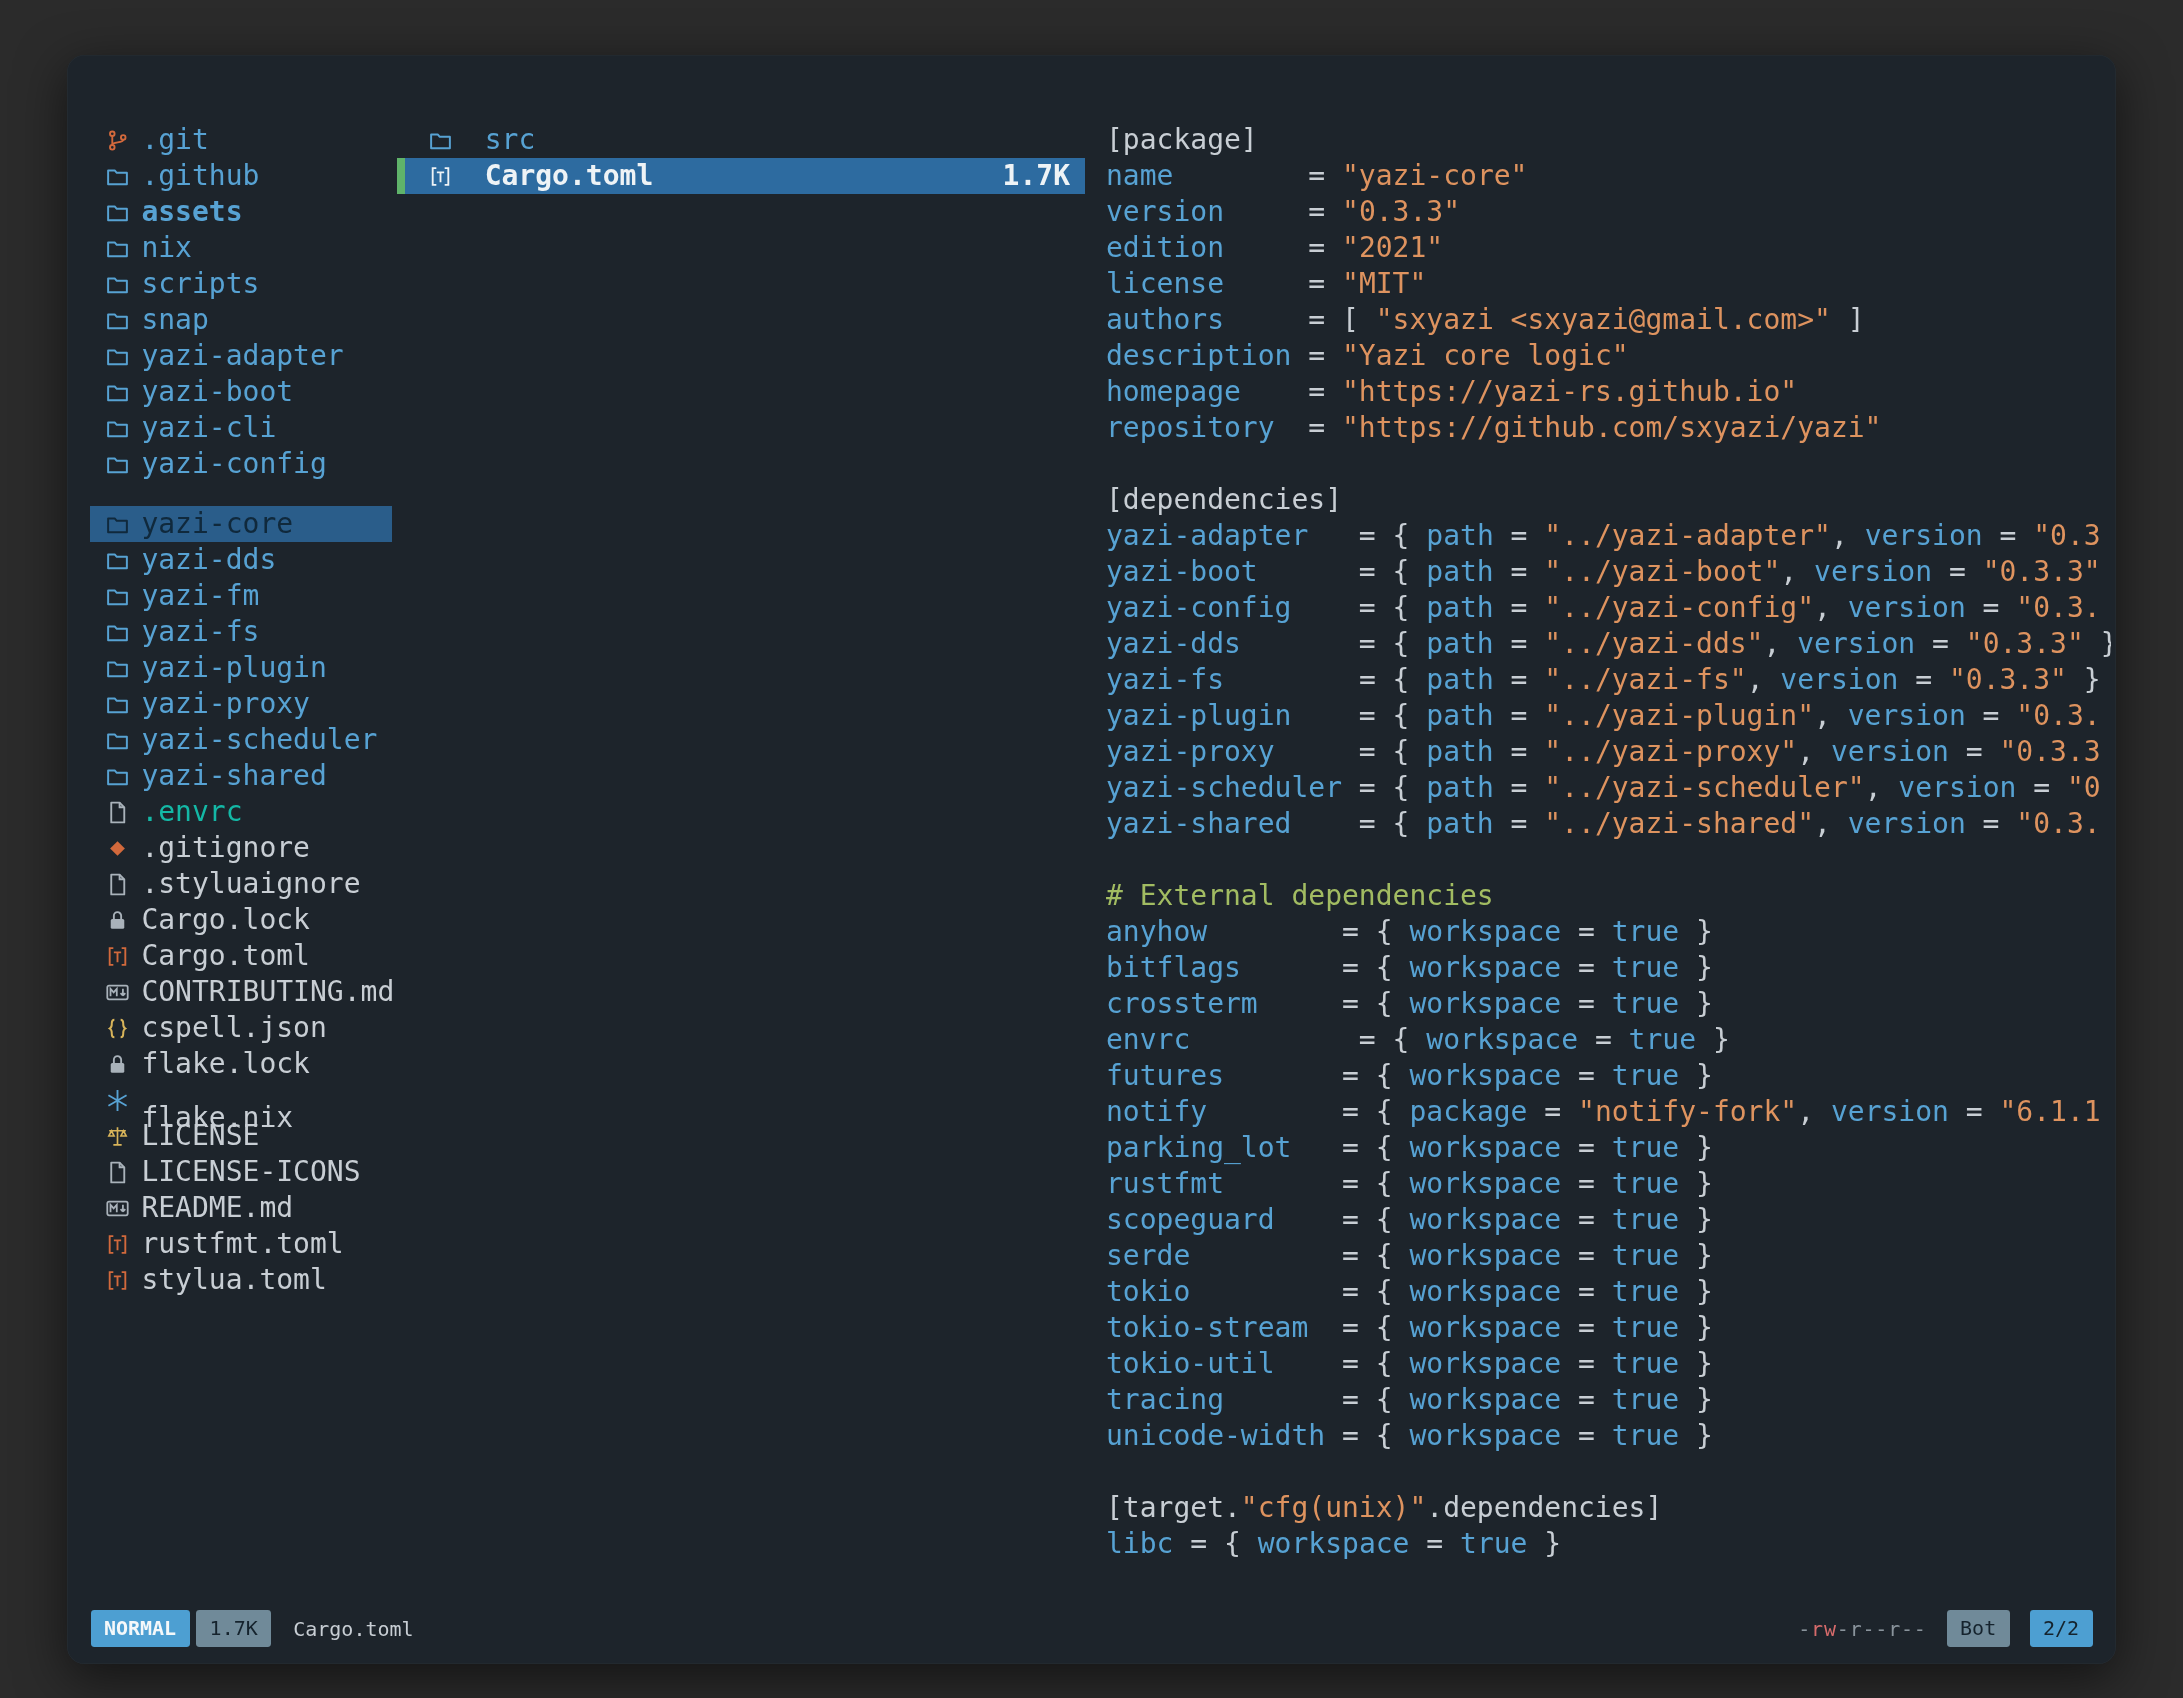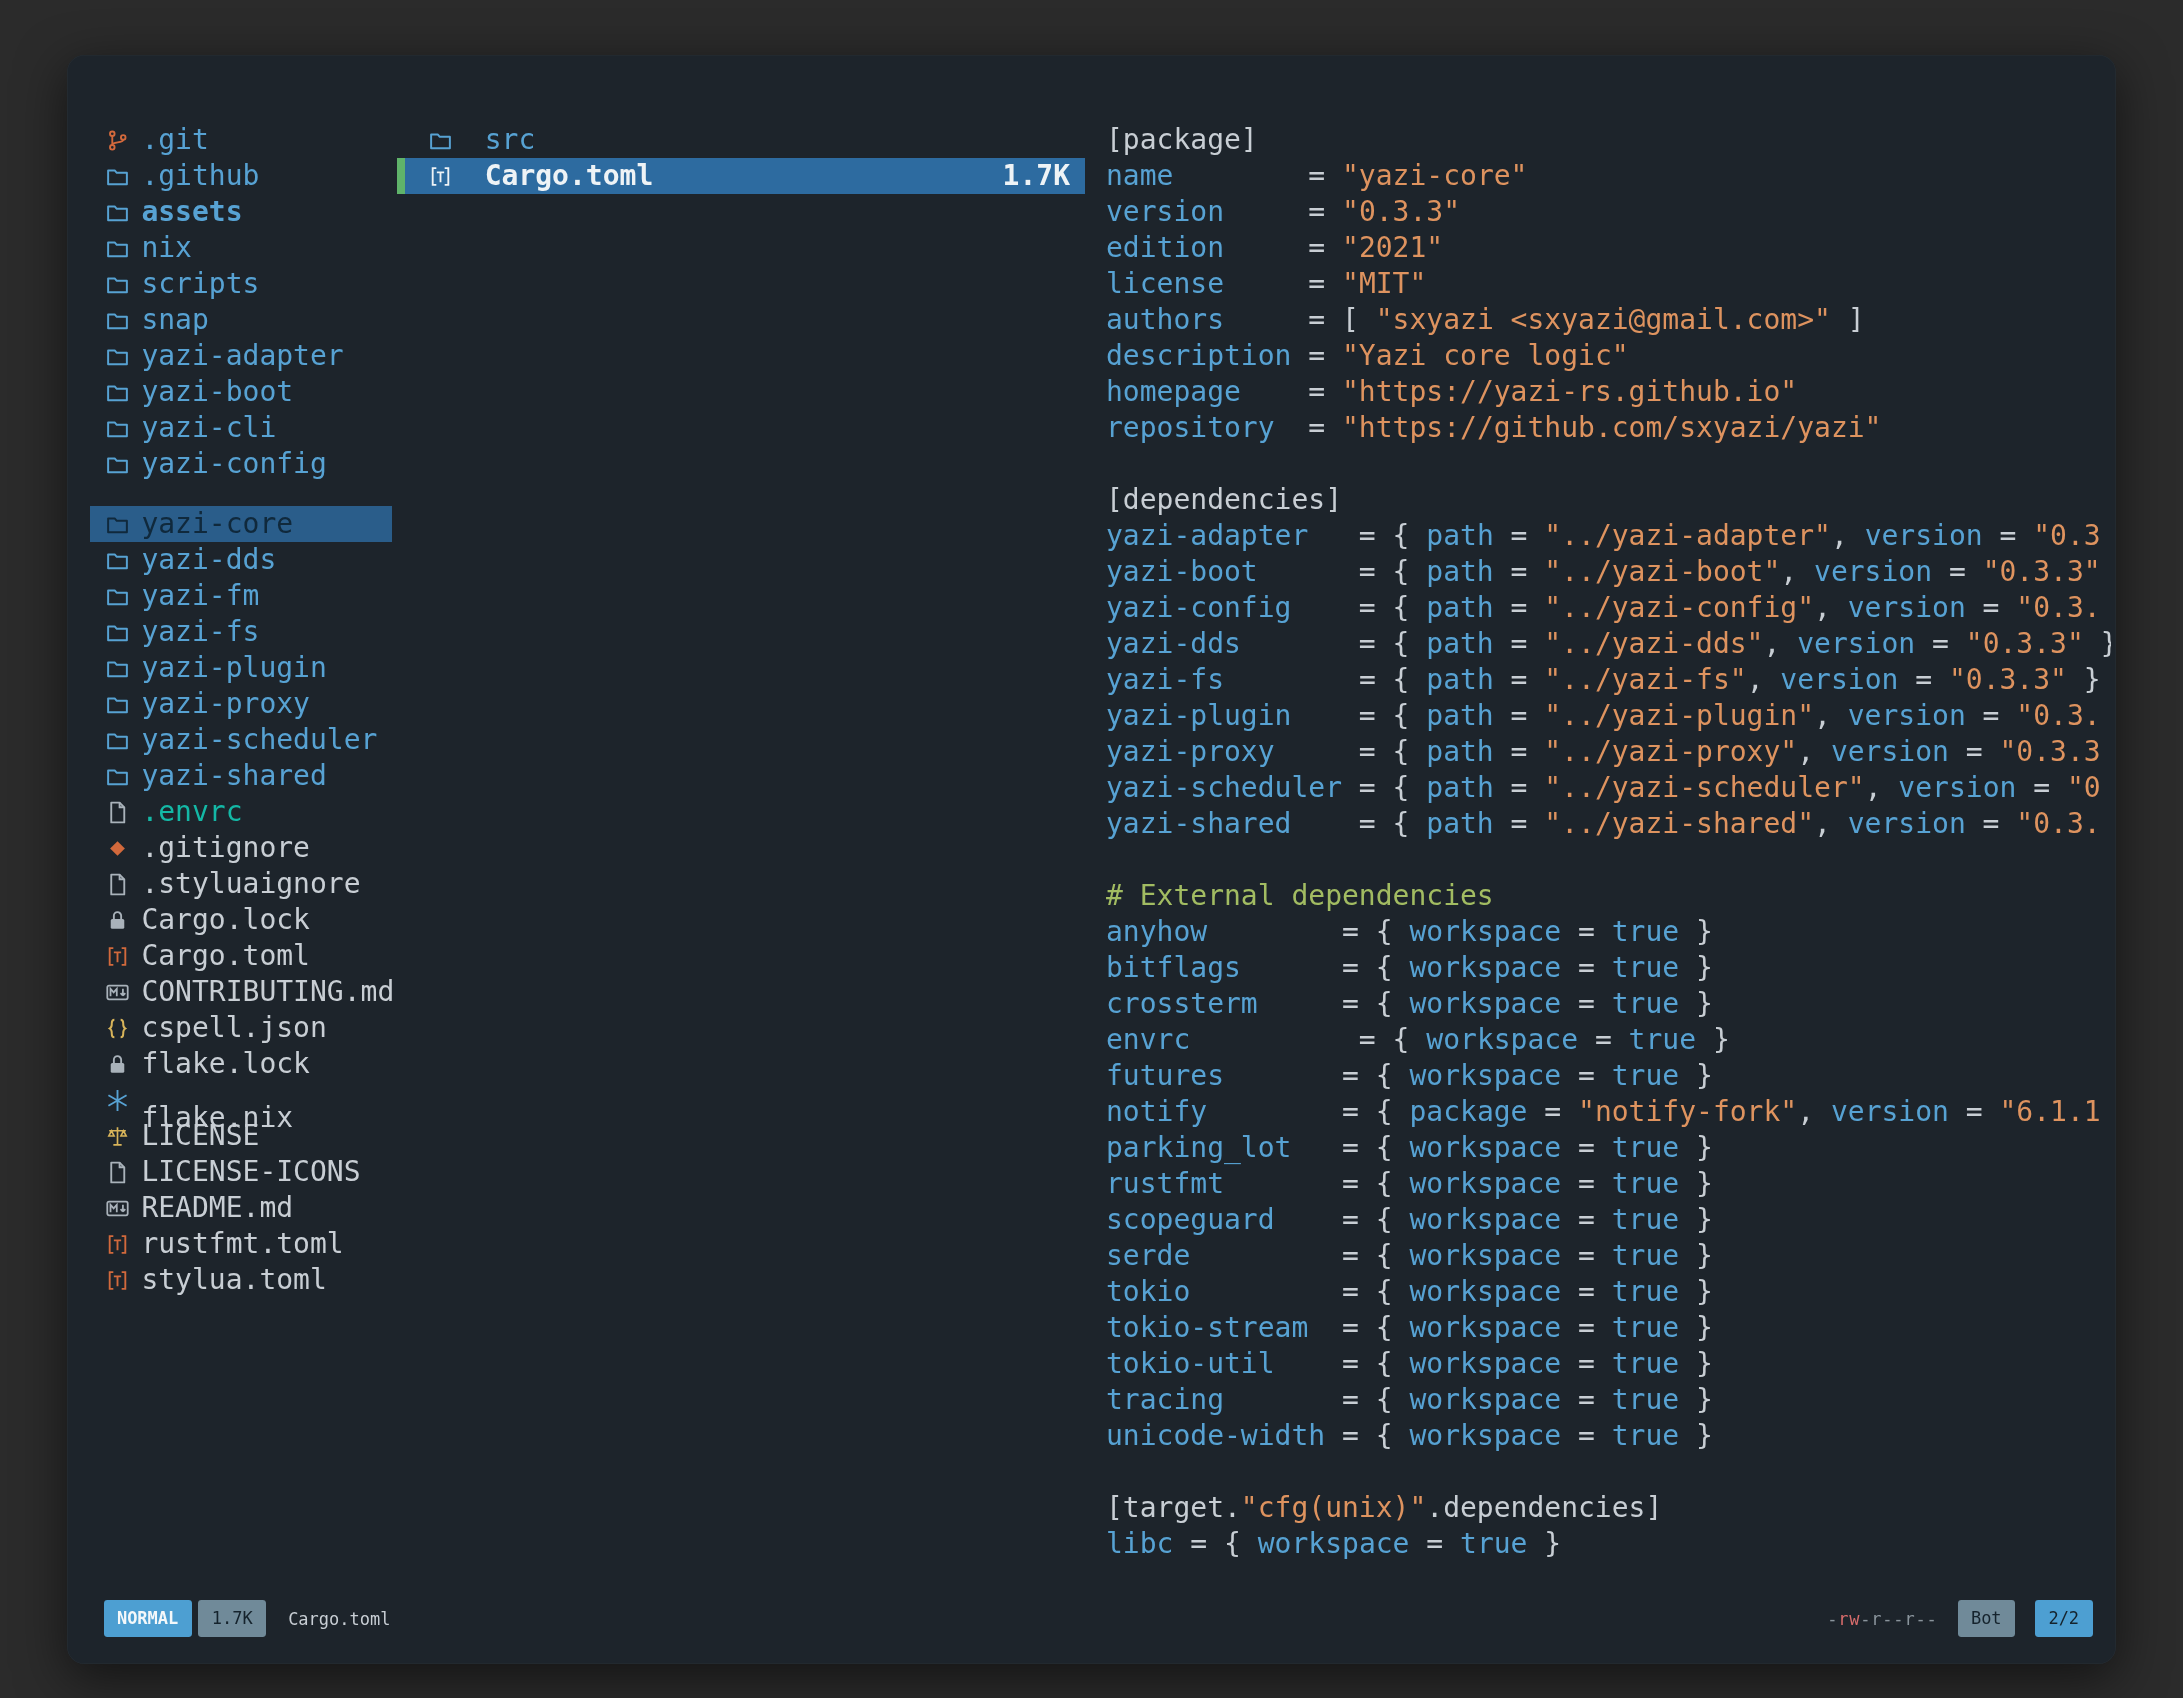--- a/index.html
+++ b/index.html
@@ -43,22 +43,22 @@
   }
 
   .pline { height:36px; font-size:28px; line-height:36px; white-space:pre; overflow:hidden; color:var(--fg); }
   .tok-f { color:var(--fg); }
   .tok-k { color:var(--blue); }
   .tok-s { color:var(--orange); }
   .tok-c { color:var(--green); }
   .tok-b { color:var(--blue); }
 
   .statusbar {
-    height:64px; flex:none; display:flex; align-items:flex-start;
-    padding:0 23.5px 17px 23.5px; font-size:17px; color:var(--fg);margin-left:13px;
+    height:64px; flex:none; display:flex; align-items:flex-end;
+    padding:0 23.5px 17px 23.5px; font-size:20px; color:var(--fg);
   }
   .status-left, .status-right { display:flex; align-items:center; }
   .status-right { margin-left:auto; gap:20px; }
   .chip { height:37px; line-height:37px; padding:0 13.4px; border-radius:3.4px; white-space:pre; }
   .chip-mode { background:var(--status-blue); color:var(--mode-text); font-weight:bold; margin-right:6.7px; }
   .chip-size { background:var(--chip-gray); color:var(--chip-dark-text); margin-right:22px; }
   .status-filename { color:var(--fg); }
   .perms { white-space:pre; letter-spacing:0.8px; }
   .perm-dim { color:var(--dim); }
   .perm-red { color:var(--red); }

